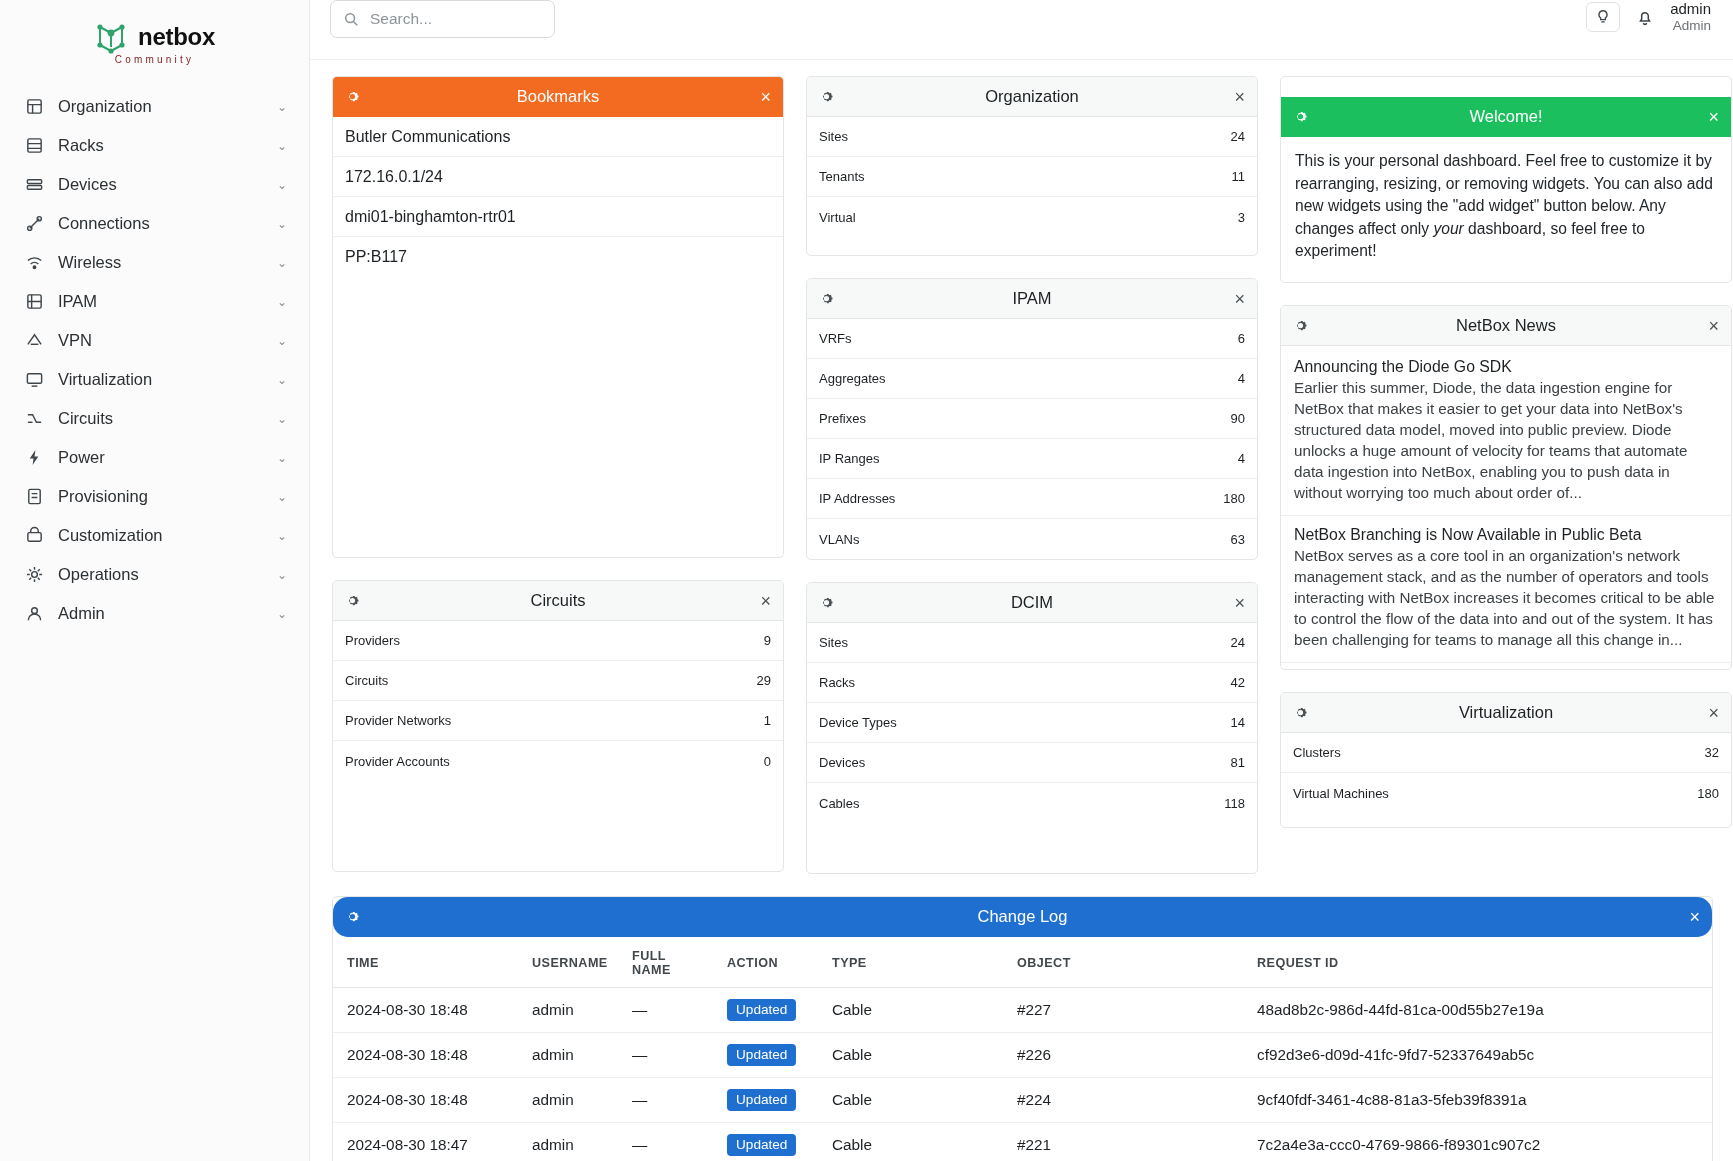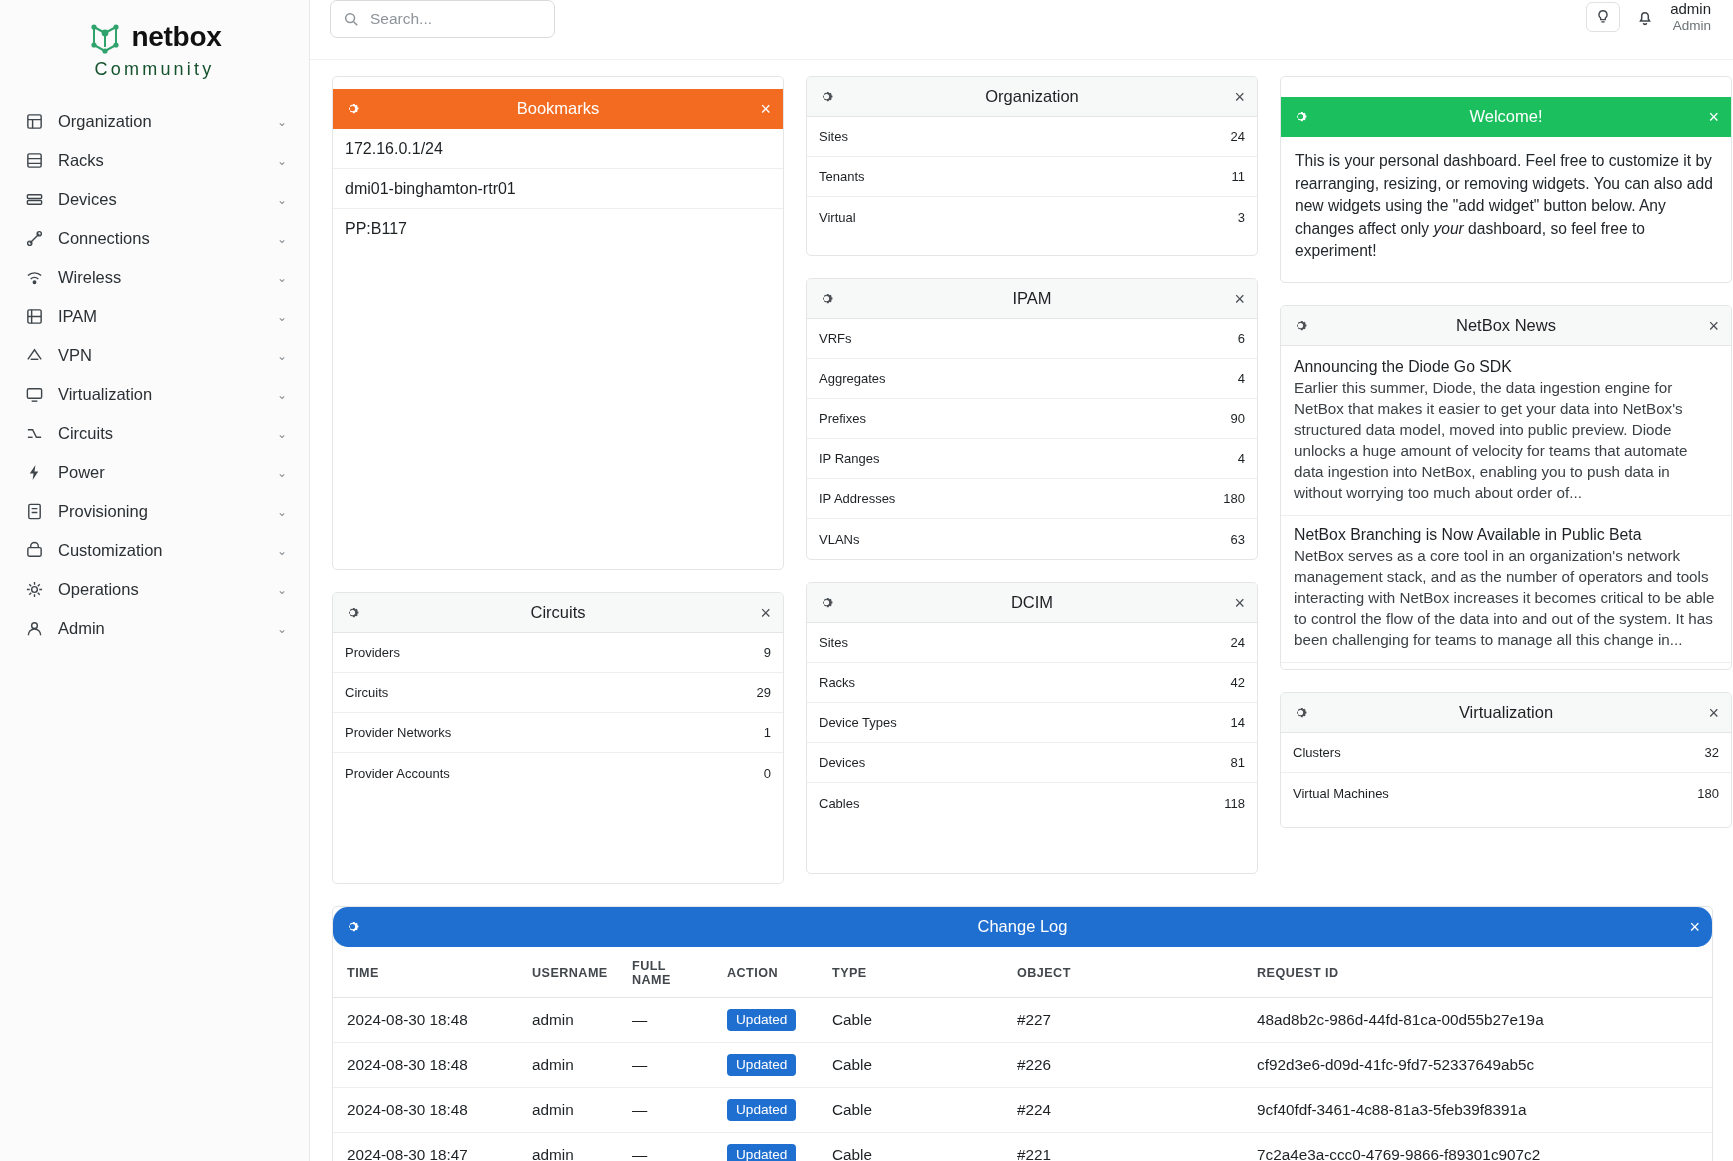--- a/index.html
+++ b/index.html
@@ -23,25 +23,24 @@
     height: 1161px;
     overflow: hidden;
   }
   .brand {
     display: flex; flex-direction: column; align-items: center;
     padding: 12px 0 22px 0;
   }
   .brand-row { display: flex; align-items: center; gap: 10px; }
   .brand-logo { width: 34px; height: 34px; }
   .brand-name {
-    font-size: 28px; font-weight: 700; color: #111; letter-spacing: -0.3px;
+    font-size: 24px; font-weight: 700; color: #111; letter-spacing: -0.3px;
   }
   .brand-sub {
-    margin-top: 5px;
-    font-size: 18px; letter-spacing: 3.2px; color: #14532d; font-weight: 400;
+    font-size: 10px; letter-spacing: 3.2px; color: #7f1d1d; font-weight: 400;
   }
   .nav { padding: 0 0 0 0; }
   .nav-item {
     display: flex; align-items: center;
     height: 39px;
     padding: 0 22px 0 22px;
     cursor: pointer;
     color: #2b3034;
     font-size: 16.5px;
   }
@@ -102,21 +101,21 @@
   }
   .card-head .gear { color: #4a5054; display: flex; align-items: center; }
   .card-head .title {
     position: absolute; left: 0; right: 0; text-align: center;
     font-size: 16.5px; font-weight: 400; color: #1d2124; pointer-events: none;
   }
   .card-head .close {
     margin-left: auto; color: #4a5054; font-size: 18px; line-height: 1; cursor: pointer;
     z-index: 2;
   }
-  .card-head.orange { background: #f26b21; border-bottom-color: #f26b21; margin-top: 12px; }
+  .card-head.orange { background: #f26b21; border-bottom-color: #f26b21; }
   .card-head.orange .title, .card-head.orange .gear, .card-head.orange .close { color: #fff; }
   .card-head.green { background: #1bbf5e; border-bottom-color: #1bbf5e; margin-top: 20px; }
   .card-head.green .title, .card-head.green .gear, .card-head.green .close { color: #fff; }
   .card-head.blue { background: #1f6fd0; border-bottom-color: #1f6fd0; border-radius: 15px; }
   .card-head.blue .title, .card-head.blue .gear, .card-head.blue .close { color: #fff; }
 
   .list { padding: 0; }
   .list-row {
     display: flex; align-items: center; justify-content: space-between;
     height: 40px; padding: 0 12px;
@@ -402,20 +401,21 @@
           <div class="card-head orange">
             <span class="gear">
               <svg width="15" height="15" viewBox="0 0 16 16" fill="currentColor">
                   <path d="M8 5.2A2.8 2.8 0 1 0 8 10.8 2.8 2.8 0 0 0 8 5.2zm6.4 3.6l-1.3.6.3 1.4-1.2 1.2-1.4-.3-.6 1.3H8.5l-.6-1.3-1.4.3L5.3 11l.3-1.4-1.3-.6V7.3l1.3-.6-.3-1.4 1.2-1.2 1.4.3.6-1.3h1.7l.6 1.3 1.4-.3 1.2 1.2-.3 1.4 1.3.6z"></path>
                 </svg>
             </span>
             <span class="title">Bookmarks</span>
             <span class="close">×</span>
           </div>
           <div class="list bookmarks-body">
+            <div class="link-row">Butler Communications</div>
             <div class="link-row">172.16.0.1/24</div>
             <div class="link-row">dmi01-binghamton-rtr01</div>
             <div class="link-row">PP:B117</div>
           </div>
         </div>
 
         <div class="card">
           <div class="card-head">
             <span class="gear">
               <svg width="15" height="15" viewBox="0 0 16 16" fill="currentColor">

